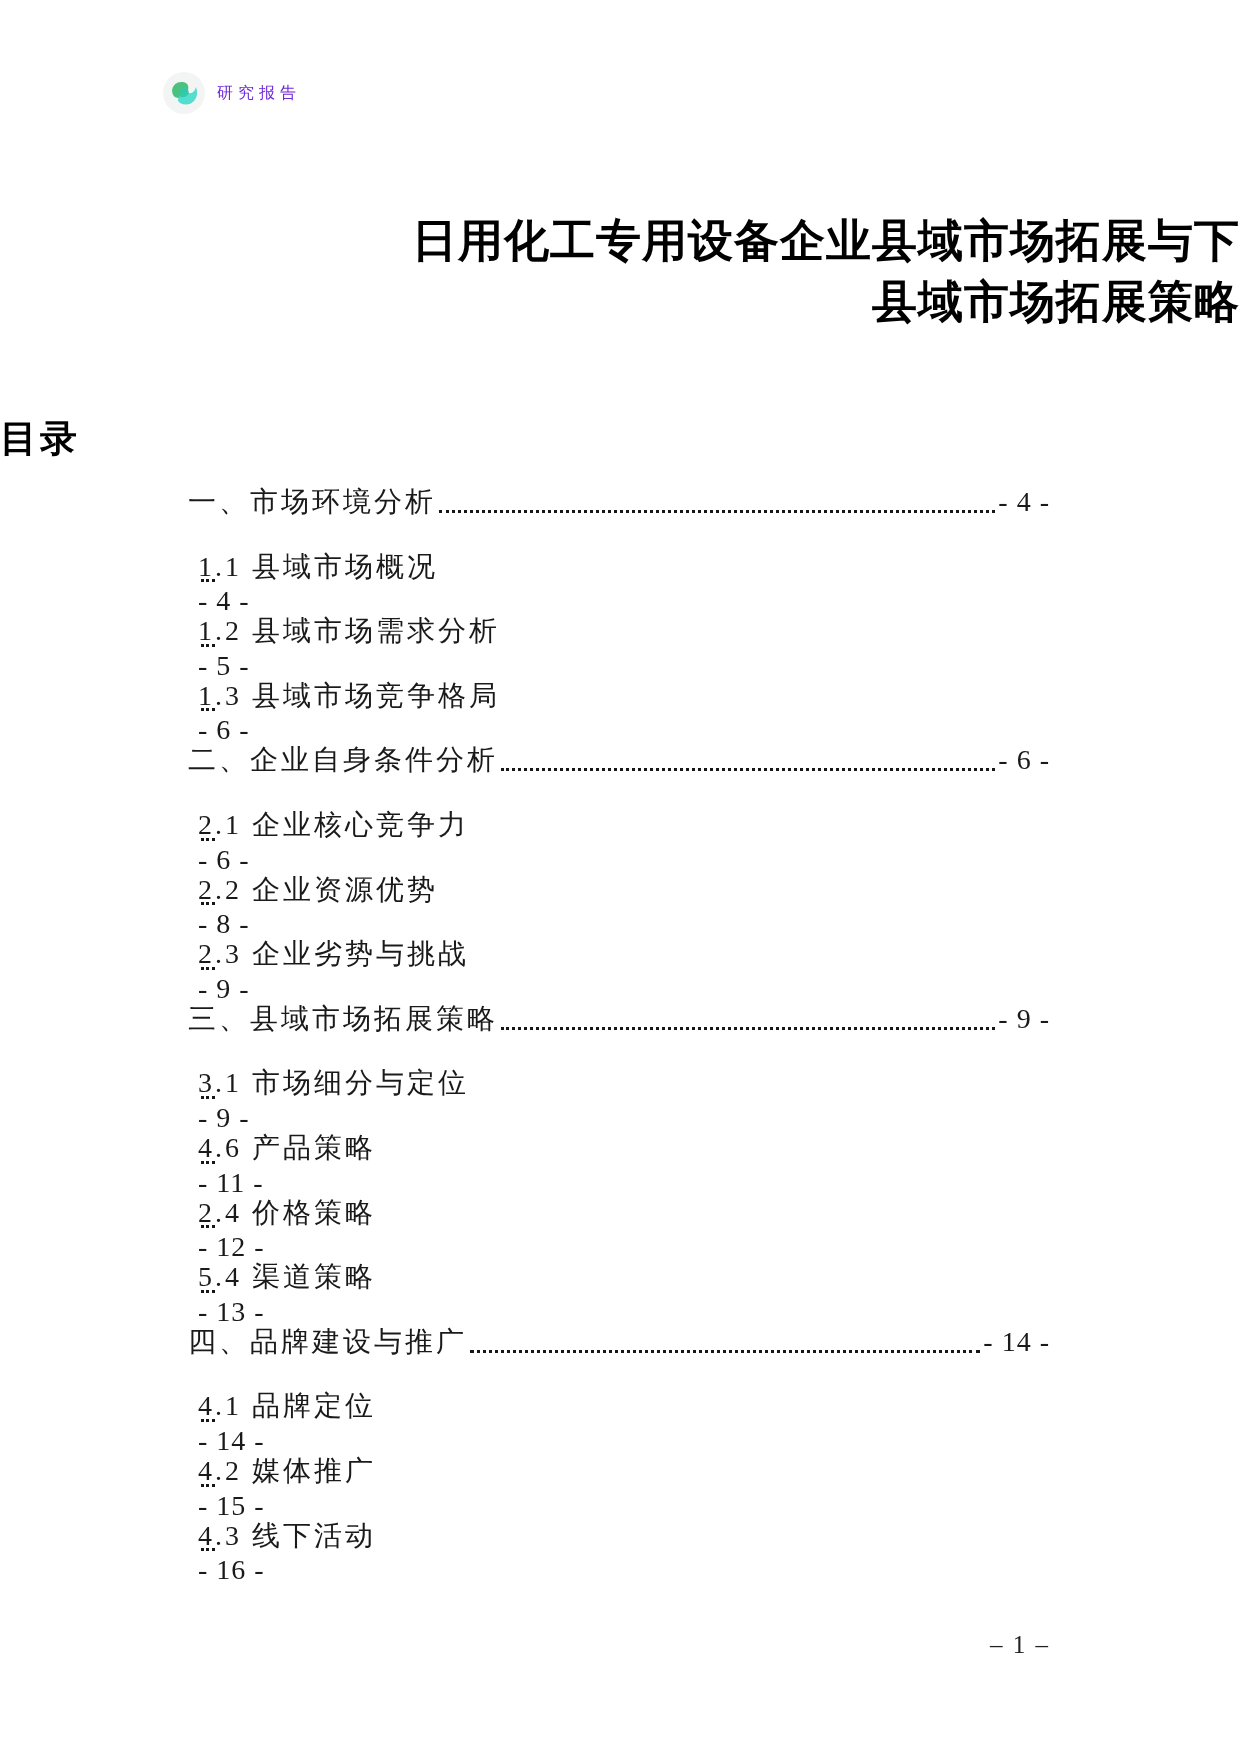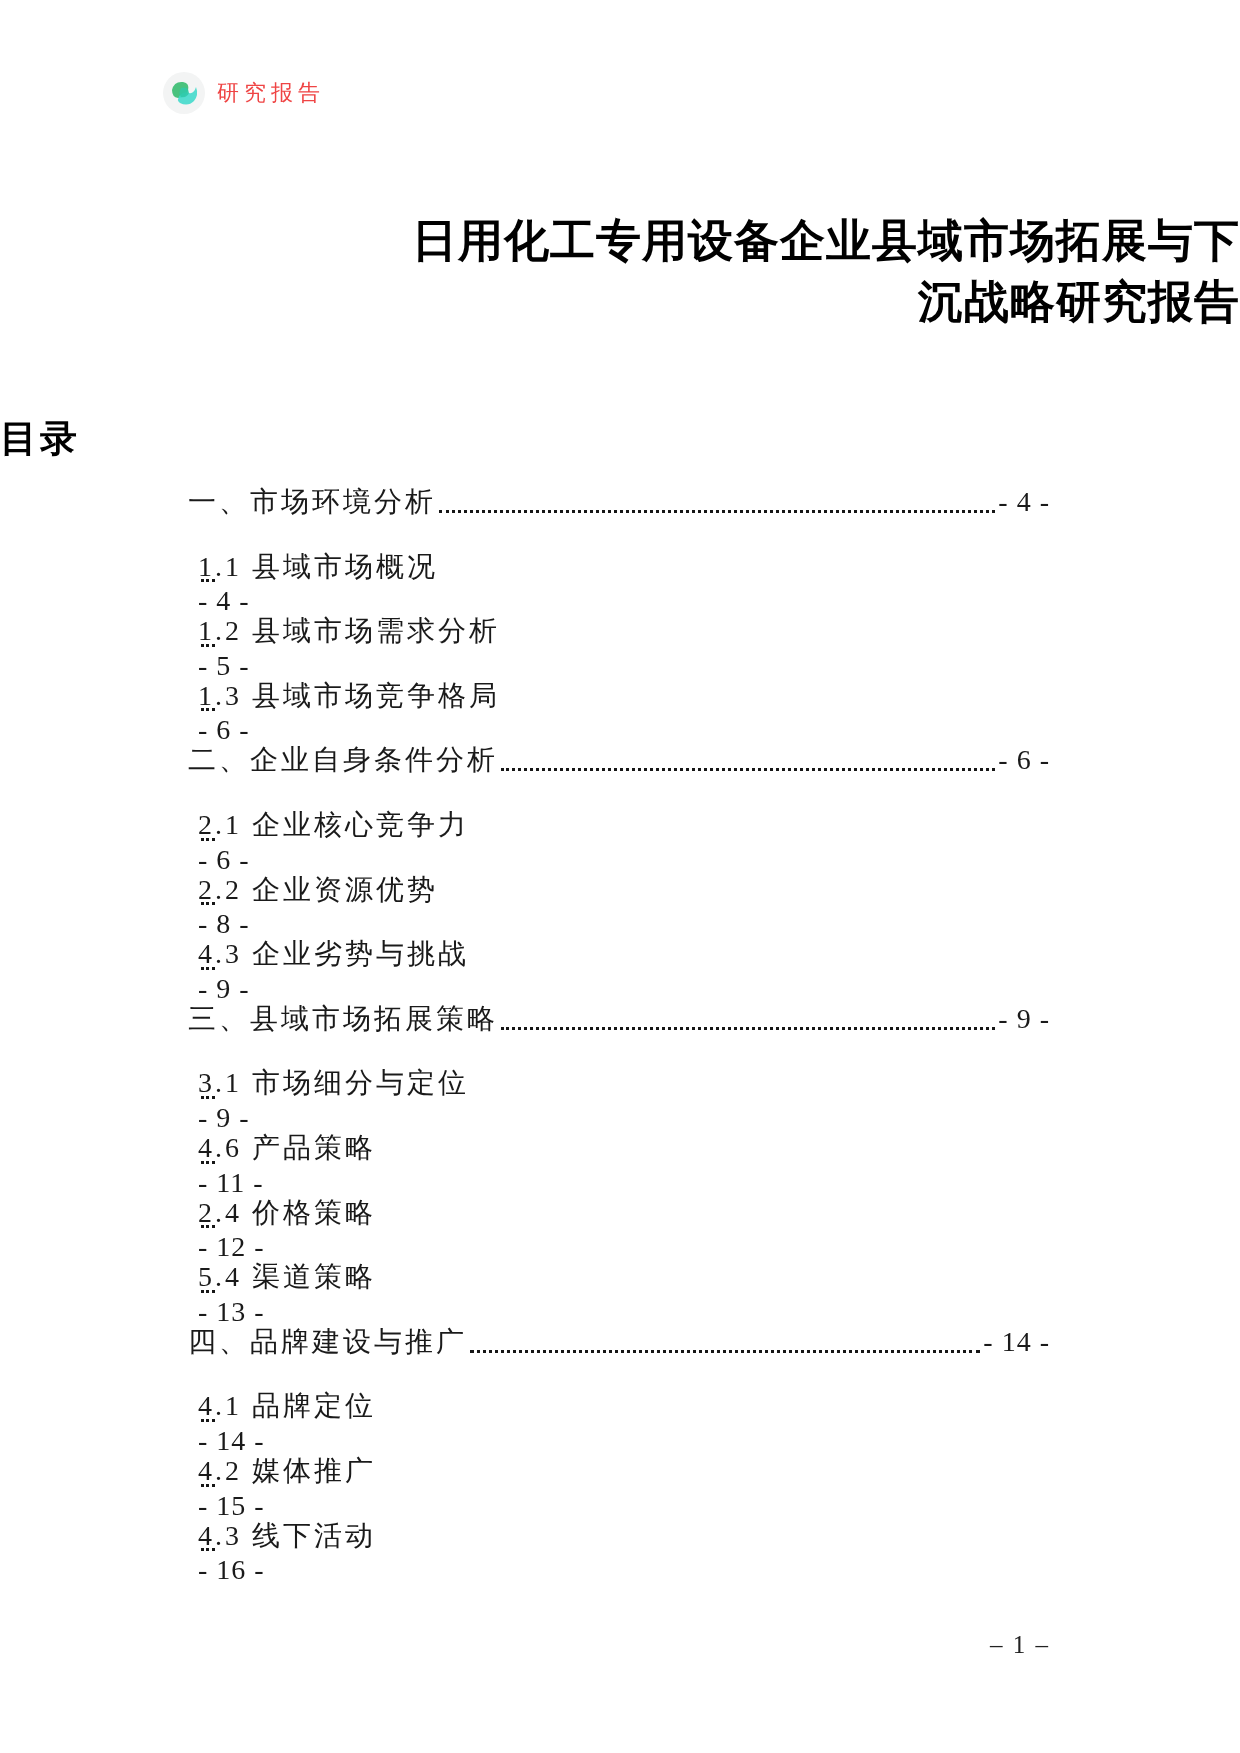--- a/index.html
+++ b/index.html
@@ -19,22 +19,22 @@
     position: absolute;
     top: 72px;
     left: 163px;
     display: flex;
     align-items: center;
     gap: 12px;
   }
   .brand-logo { width: 42px; height: 42px; display: block; }
   .brand-label {
     font-family: "Liberation Serif", "DejaVu Serif", serif;
-    font-size: 22px;
-    color: #ef4444;
+    font-size: 16px;
+    color: #6d28d9;
     letter-spacing: 5px;
   }
 
   
   .report-title {
     position: absolute;
     top: 210px;
     left: 0;
     width: 100%;
     text-align: right;
@@ -121,21 +121,21 @@
       <circle cx="21" cy="21" r="21" fill="#f3f4f4"></circle>
       <path d="M9,18 Q11,9 20,10 Q27,11 25,19 Q23,26 15,26 Q9,25 9,18 Z" fill="#3cbd72" opacity="0.92"></path>
       <path d="M33,15 Q36,23 31,29 Q25,35 17,31 Q13,28 17,23 Q21,19 26,21 Q31,22 33,15 Z" fill="#3fd9cb" opacity="0.88"></path>
       <path d="M18,16 Q25,14 26,21 Q24,26 18,25 Q15,21 18,16 Z" fill="#2fc9a8" opacity="0.85"></path>
     </svg>
     <span class="brand-label">研究报告</span>
   </div>
 
   <h1 class="report-title">
     <span>日用化工专用设备企业县域市场拓展与下</span><br>
-    <span>沉战略研究报告</span>
+    <span>县域市场拓展策略</span>
   </h1>
 
   <h2 class="toc-heading">目录</h2>
 
   <nav class="toc-list">
       <div class="toc-row lv1">
       <span class="toc-label">一、市场环境分析</span>
       <span class="toc-leader"></span>
       <span class="toc-page">- 4 -</span>
     </div>
@@ -163,21 +163,21 @@
       <span class="toc-label">2.1 企业核心竞争力</span>
       <span class="toc-leader"></span>
       <span class="toc-page">- 6 -</span>
     </div>
       <div class="toc-row lv2">
       <span class="toc-label">2.2 企业资源优势</span>
       <span class="toc-leader"></span>
       <span class="toc-page">- 8 -</span>
     </div>
       <div class="toc-row lv2">
-      <span class="toc-label">4.3 企业劣势与挑战</span>
+      <span class="toc-label">2.3 企业劣势与挑战</span>
       <span class="toc-leader"></span>
       <span class="toc-page">- 9 -</span>
     </div>
       <div class="toc-row lv1">
       <span class="toc-label">三、县域市场拓展策略</span>
       <span class="toc-leader"></span>
       <span class="toc-page">- 9 -</span>
     </div>
       <div class="toc-row lv2">
       <span class="toc-label">3.1 市场细分与定位</span>

